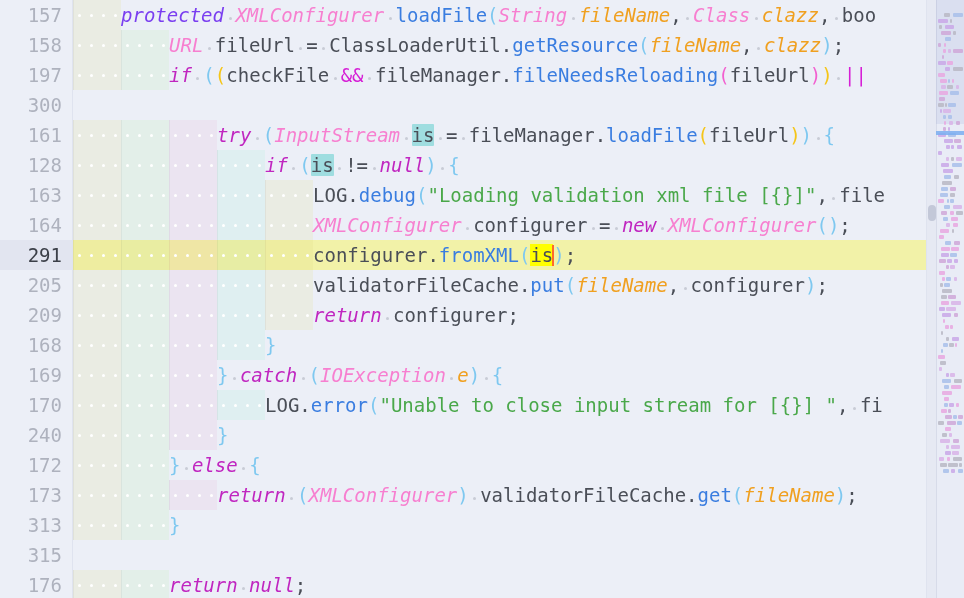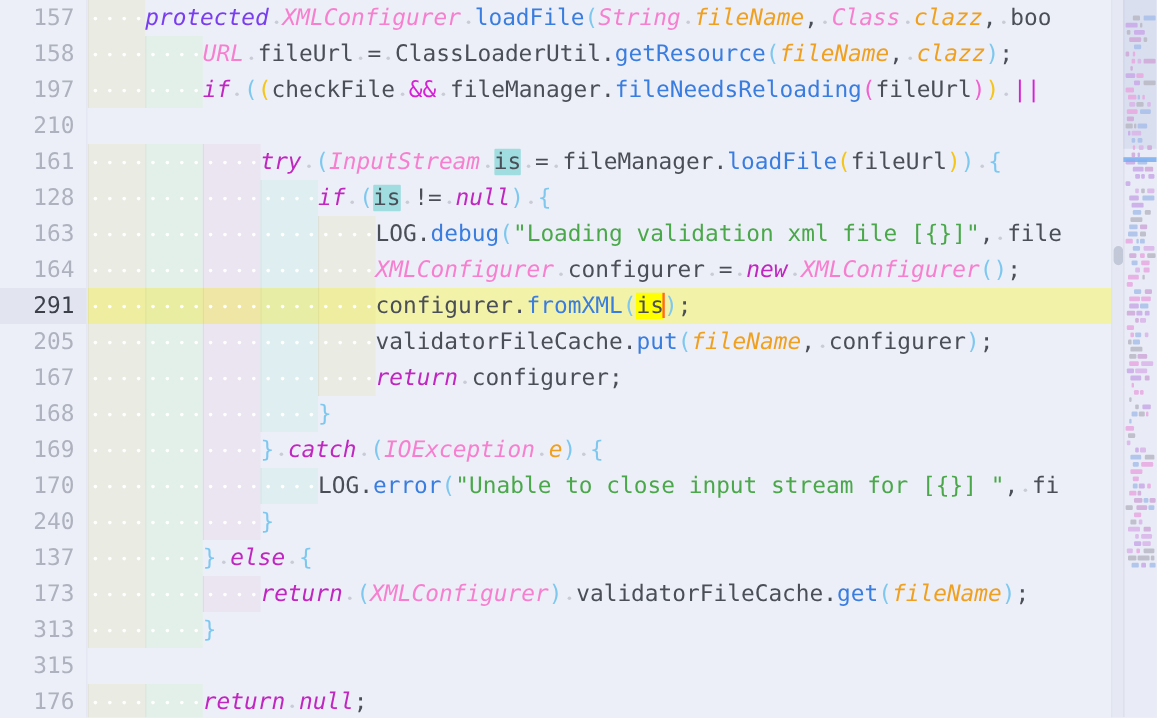--- a/index.html
+++ b/index.html
@@ -104,33 +104,33 @@
 </style>
 </head>
 <body>
 
 <div id="editor">
 
   <div class="gutter" id="gutter">
       <div class="gutter-line">157</div>
       <div class="gutter-line">158</div>
       <div class="gutter-line">197</div>
-      <div class="gutter-line">210</div>
+      <div class="gutter-line">300</div>
       <div class="gutter-line">161</div>
       <div class="gutter-line">128</div>
       <div class="gutter-line">163</div>
       <div class="gutter-line">164</div>
       <div class="gutter-line current">291</div>
       <div class="gutter-line">205</div>
-      <div class="gutter-line">167</div>
+      <div class="gutter-line">209</div>
       <div class="gutter-line">168</div>
       <div class="gutter-line">169</div>
       <div class="gutter-line">170</div>
       <div class="gutter-line">240</div>
-      <div class="gutter-line">137</div>
+      <div class="gutter-line">172</div>
       <div class="gutter-line">173</div>
       <div class="gutter-line">313</div>
       <div class="gutter-line">315</div>
       <div class="gutter-line">176</div>
     </div>
 
   <div class="code" id="code">
       <div class="row"><div class="guides"><div class="g g0"></div></div><div class="ws"><span style="left: 4.5px;"></span><span style="left: 16.5px;"></span><span style="left: 28.5px;"></span><span style="left: 40.5px;"></span></div><span class="txt" style="padding-left: 48px;"><span class="kw2">protected</span><span class="plain" style="position:relative">&nbsp;<i class="dot-mid" style="left:4.6px;top:13px"></i></span><span class="type">XMLConfigurer</span><span class="plain" style="position:relative">&nbsp;<i class="dot-mid" style="left:4.6px;top:13px"></i></span><span class="fn">loadFile</span><span class="p-blue">(</span><span class="type">String</span><span class="plain" style="position:relative">&nbsp;<i class="dot-mid" style="left:4.6px;top:13px"></i></span><span class="var">fileName</span><span class="plain">,</span><span class="plain" style="position:relative">&nbsp;<i class="dot-mid" style="left:4.6px;top:13px"></i></span><span class="type">Class</span><span class="plain" style="position:relative">&nbsp;<i class="dot-mid" style="left:4.6px;top:13px"></i></span><span class="var">clazz</span><span class="plain">,</span><span class="plain" style="position:relative">&nbsp;<i class="dot-mid" style="left:4.6px;top:13px"></i></span><span class="plain">boo</span></span></div>
       <div class="row"><div class="guides"><div class="g g0"></div><div class="g g1"></div></div><div class="ws"><span style="left: 4.5px;"></span><span style="left: 16.5px;"></span><span style="left: 28.5px;"></span><span style="left: 40.5px;"></span><span style="left: 52.5px;"></span><span style="left: 64.5px;"></span><span style="left: 76.5px;"></span><span style="left: 88.5px;"></span></div><span class="txt" style="padding-left: 96px;"><span class="type">URL</span><span class="plain" style="position:relative">&nbsp;<i class="dot-mid" style="left:4.6px;top:13px"></i></span><span class="plain">fileUrl</span><span class="plain" style="position:relative">&nbsp;<i class="dot-mid" style="left:4.6px;top:13px"></i></span><span class="plain">=</span><span class="plain" style="position:relative">&nbsp;<i class="dot-mid" style="left:4.6px;top:13px"></i></span><span class="plain">ClassLoaderUtil</span><span class="plain">.</span><span class="fn">getResource</span><span class="p-blue">(</span><span class="var">fileName</span><span class="plain">,</span><span class="plain" style="position:relative">&nbsp;<i class="dot-mid" style="left:4.6px;top:13px"></i></span><span class="var">clazz</span><span class="p-blue">)</span><span class="plain">;</span></span></div>
       <div class="row"><div class="guides"><div class="g g0"></div><div class="g g1"></div></div><div class="ws"><span style="left: 4.5px;"></span><span style="left: 16.5px;"></span><span style="left: 28.5px;"></span><span style="left: 40.5px;"></span><span style="left: 52.5px;"></span><span style="left: 64.5px;"></span><span style="left: 76.5px;"></span><span style="left: 88.5px;"></span></div><span class="txt" style="padding-left: 96px;"><span class="kw">if</span><span class="plain" style="position:relative">&nbsp;<i class="dot-mid" style="left:4.6px;top:13px"></i></span><span class="p-blue">(</span><span class="p-yellow">(</span><span class="plain">checkFile</span><span class="plain" style="position:relative">&nbsp;<i class="dot-mid" style="left:4.6px;top:13px"></i></span><span class="amp">&amp;&amp;</span><span class="plain" style="position:relative">&nbsp;<i class="dot-mid" style="left:4.6px;top:13px"></i></span><span class="plain">fileManager</span><span class="plain">.</span><span class="fn">fileNeedsReloading</span><span class="p-pink">(</span><span class="plain">fileUrl</span><span class="p-pink">)</span><span class="p-yellow">)</span><span class="plain" style="position:relative">&nbsp;<i class="dot-mid" style="left:4.6px;top:13px"></i></span><span class="p-magenta">||</span></span></div>

